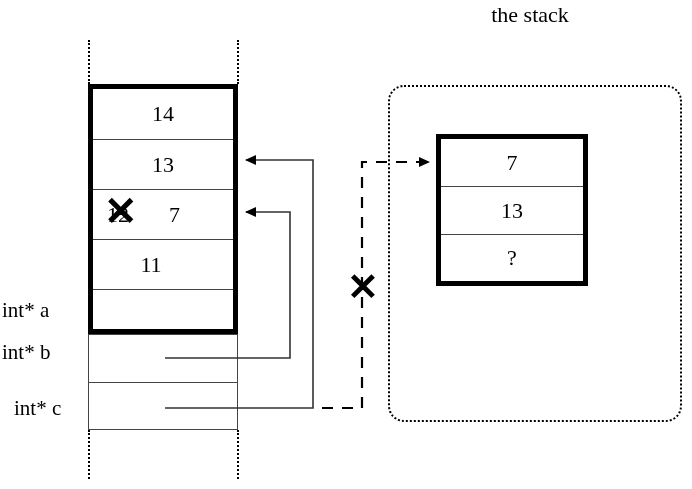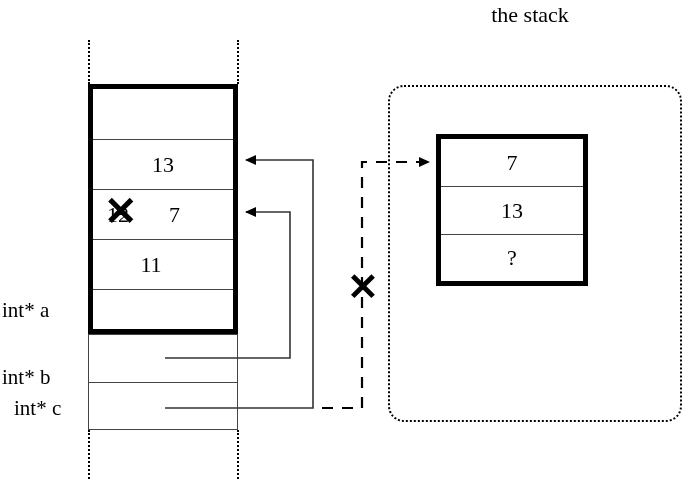--- a/index.html
+++ b/index.html
@@ -96,20 +96,23 @@
 
   <div class="title" id="heap-title">the stack</div>
 
   <div class="dotline" style="left:88px;top:40px;height:44px;"></div>
   <div class="dotline" style="left:237px;top:40px;height:44px;"></div>
   <div class="dotline" style="left:88px;top:430px;height:49px;"></div>
   <div class="dotline" style="left:237px;top:430px;height:49px;"></div>
 
   <div id="stack-live"></div>
 
+  <div class="cell" style="left:93px;top:89px;width:140px;height:50px;">
+    <span>14</span>
+  </div>
   <div class="hline" style="left:93px;top:139px;width:140px;"></div>
 
   <div class="cell" style="left:93px;top:140px;width:140px;height:49px;">
     <span>13</span>
   </div>
   <div class="hline" style="left:93px;top:189px;width:140px;"></div>
 
   <div class="cell" style="left:93px;top:190px;width:140px;height:49px;justify-content:flex-start;">
     <span style="margin-left:14px;">12</span>
     <span style="margin-left:40px;">7</span>
@@ -121,21 +124,21 @@
   </div>
   <div class="hline" style="left:93px;top:289px;width:140px;"></div>
 
 
   <div id="stack-dead"></div>
   <div class="hline" style="left:88px;top:382px;width:150px;"></div>
 
   <div class="slabel" style="left:2px;top:298px;">
     <span>int* a</span>
   </div>
-  <div class="slabel" style="left:2px;top:365px;">
+  <div class="slabel" style="left:2px;top:340px;">
     <span>int* b</span>
   </div>
   <div class="slabel" style="left:14px;top:396px;">
     <span>int* c</span>
   </div>
 
   <div id="heap-region"></div>
   <div id="heap-block"></div>
 
   <div class="cell" style="left:441px;top:139px;width:142px;height:47px;">

